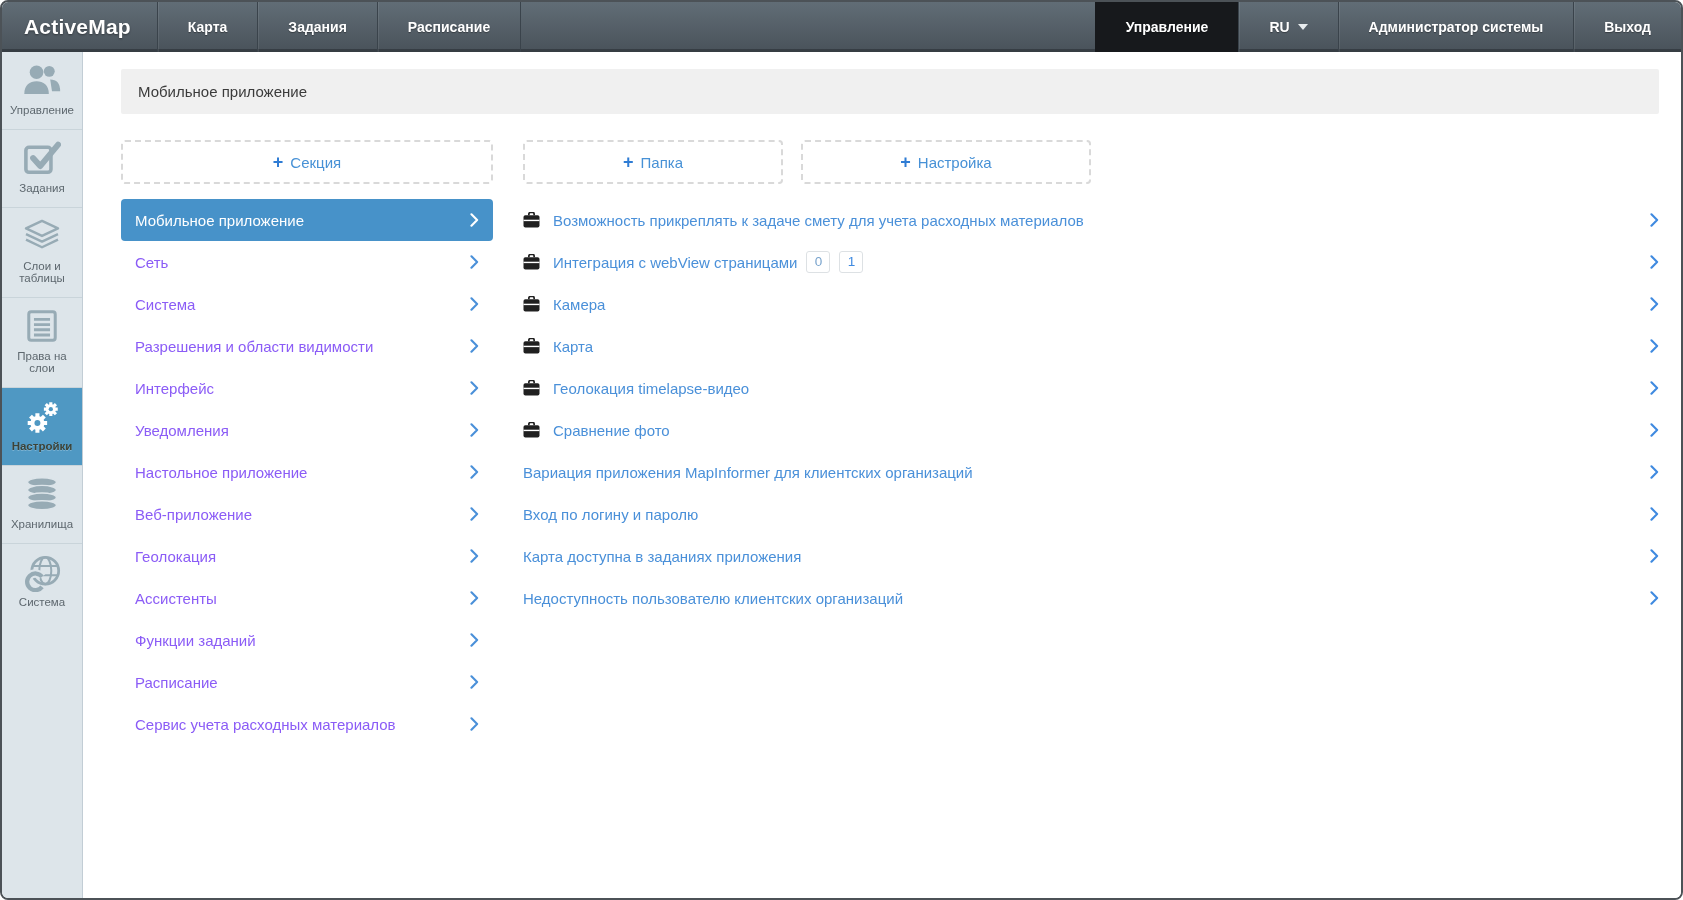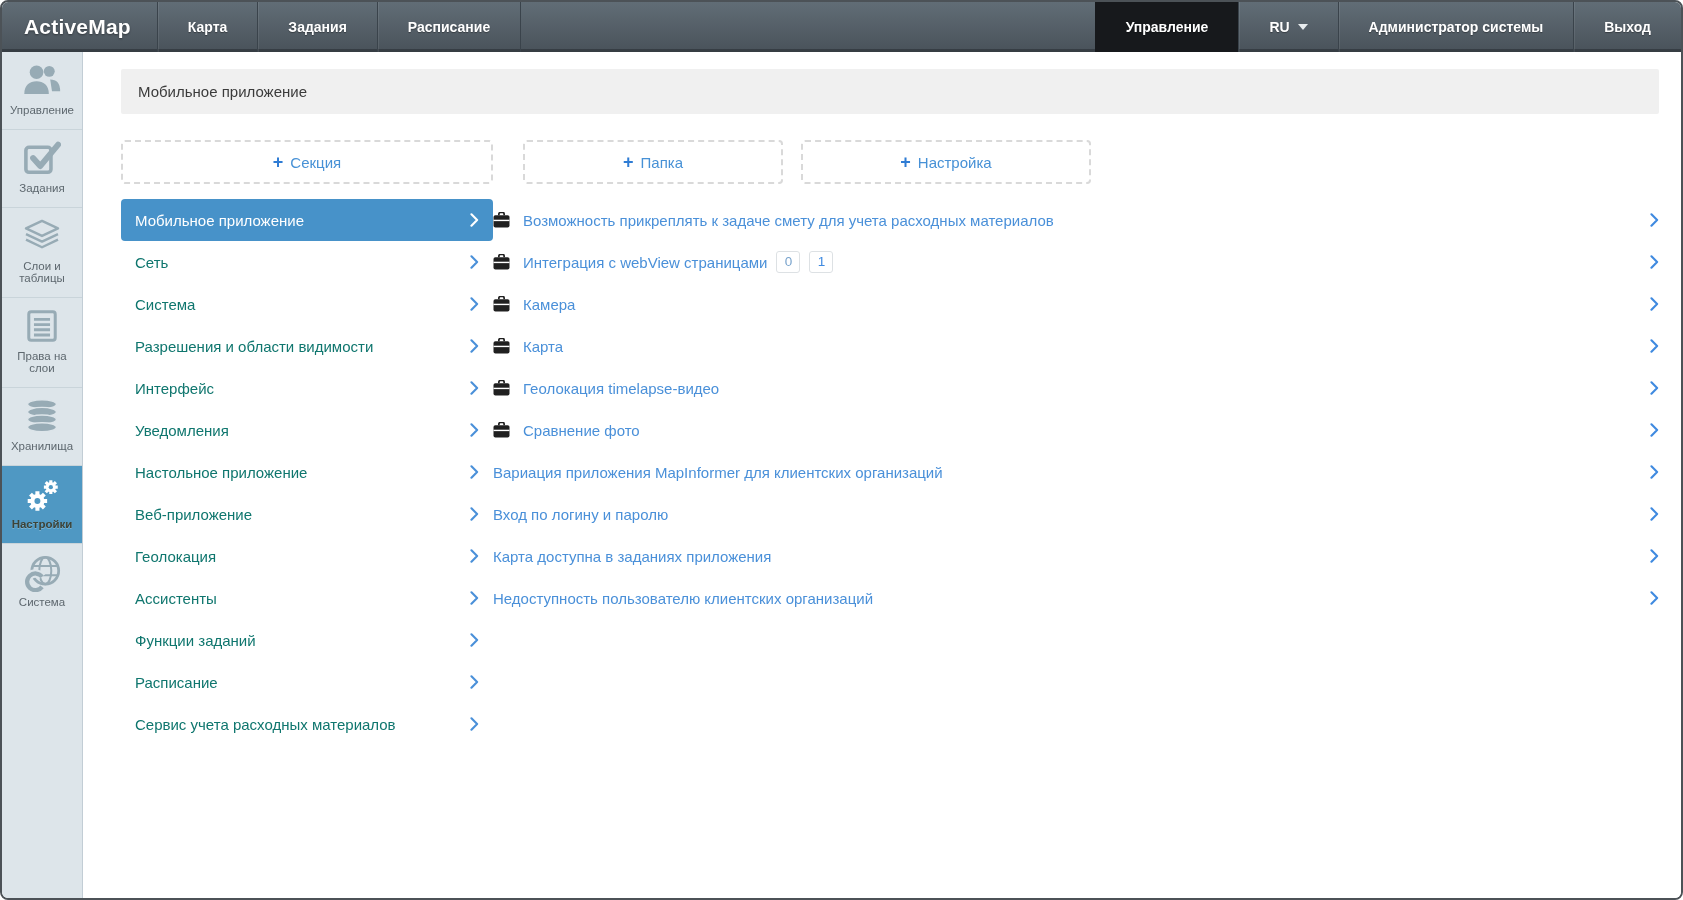--- a/index.html
+++ b/index.html
@@ -48,26 +48,26 @@
              color:#4791d6; font-size:15px; cursor:pointer; }
   .add-btn .plus { font-weight:bold; font-size:18px; color:#2f7cd4; margin-right:7px; line-height:1; }
   .btn-section { width:372px; }
   .btn-folder  { width:260px; margin-left:30px; }
   .btn-setting { width:290px; margin-left:18px; }
 
   .content { display:flex; align-items:flex-start; }
 
   .section-list { width:372px; flex:none; list-style:none; }
   .section-item { height:42px; display:flex; align-items:center; padding:0 14px;
-                  color:#0f766e; font-size:15px; cursor:pointer; border-radius:4px; }
+                  color:#8b5cf6; font-size:15px; cursor:pointer; border-radius:4px; }
   .section-item .icn { margin-left:auto; color:#4a90d9; display:flex; }
   .section-item--active { background:#4792c9; color:#fff; }
   .section-item--active .icn { color:#fff; }
 
-  .entry-list { flex:1; }
+  .entry-list { flex:1; margin-left:30px; }
   .entry-row { height:42px; display:flex; align-items:center; color:#4a90d9;
                font-size:15px; cursor:pointer; }
   .entry-row .folder { display:flex; color:#202020; margin-right:13px; }
   .entry-row .chev { margin-left:auto; color:#3f8ae0; display:flex; }
   .badge { display:inline-block; min-width:24px; height:22px; line-height:20px; text-align:center;
            border:1px solid #dde1e4; border-radius:3px; margin-left:9px; padding:0 5px;
            font-size:13.5px; background:#fff; }
   .badge-0 { color:#7aa4cd; }
   .badge-1 { color:#3f8ae0; }
 </style>
@@ -126,45 +126,45 @@
             </svg></span>
           <span class="lbl">Слои и таблицы</span>
         </div>
         <div class="side-item">
           <span class="icn"><svg viewBox="0 0 36 36" width="34" height="34">
               <rect x="4" y="3" width="28" height="30" rx="2.5" fill="none" stroke="currentColor" stroke-width="3.2"></rect>
               <path d="M9.5 11 h17 M9.5 16.5 h17 M9.5 22 h17 M9.5 27.5 h17" stroke="currentColor" stroke-width="3"></path>
             </svg></span>
           <span class="lbl">Права на слои</span>
         </div>
-        <div class="side-item">
-          <span class="icn"><svg viewBox="0 0 40 36" width="36" height="33">
-              <ellipse cx="20" cy="5.5" rx="16" ry="5" fill="currentColor" stroke="#dde5ea" stroke-width="1.6"></ellipse>
-              <ellipse cx="20" cy="14" rx="16" ry="5" fill="currentColor" stroke="#dde5ea" stroke-width="1.6"></ellipse>
-              <ellipse cx="20" cy="22.5" rx="16" ry="5" fill="currentColor" stroke="#dde5ea" stroke-width="1.6"></ellipse>
-              <ellipse cx="20" cy="31" rx="16" ry="5" fill="currentColor" stroke="#dde5ea" stroke-width="1.6"></ellipse>
-            </svg></span>
-          <span class="lbl">Хранилища</span>
-        </div>
         <div class="side-item side-item--active">
           <span class="icn"><svg viewBox="0 0 40 40" width="37" height="37">
               <g stroke="currentColor" stroke-width="3.4">
                 <path d="M29 3.5 V18.5 M21.5 11 H36.5 M23.5 5.5 L34.5 16.5 M23.5 16.5 L34.5 5.5"></path>
               </g>
               <circle cx="29" cy="11" r="5.4" fill="currentColor"></circle>
               <circle cx="29" cy="11" r="2.3" fill="#4f98c3"></circle>
               <g stroke="currentColor" stroke-width="4.4">
                 <path d="M14.5 15.5 V36.5 M4 26 H25 M7 18.5 L22 33.5 M7 33.5 L22 18.5"></path>
               </g>
               <circle cx="14.5" cy="26" r="7.6" fill="currentColor"></circle>
               <circle cx="14.5" cy="26" r="3.2" fill="#4f98c3"></circle>
             </svg></span>
           <span class="lbl">Настройки</span>
         </div>
         <div class="side-item">
+          <span class="icn"><svg viewBox="0 0 40 36" width="36" height="33">
+              <ellipse cx="20" cy="5.5" rx="16" ry="5" fill="currentColor" stroke="#dde5ea" stroke-width="1.6"></ellipse>
+              <ellipse cx="20" cy="14" rx="16" ry="5" fill="currentColor" stroke="#dde5ea" stroke-width="1.6"></ellipse>
+              <ellipse cx="20" cy="22.5" rx="16" ry="5" fill="currentColor" stroke="#dde5ea" stroke-width="1.6"></ellipse>
+              <ellipse cx="20" cy="31" rx="16" ry="5" fill="currentColor" stroke="#dde5ea" stroke-width="1.6"></ellipse>
+            </svg></span>
+          <span class="lbl">Хранилища</span>
+        </div>
+        <div class="side-item">
           <span class="icn"><svg viewBox="0 0 40 40" width="37" height="37">
               <g fill="none" stroke="currentColor">
                 <circle cx="23" cy="17" r="14.5" stroke-width="3"></circle>
                 <ellipse cx="23" cy="17" rx="6.5" ry="14.5" stroke-width="2.2"></ellipse>
                 <path d="M9 12 h28 M9 22 h28" stroke-width="2.2"></path>
               </g>
               <path d="M19.5 23.5 A9 9 0 1 0 19.5 34.5" fill="none" stroke="#dde5ea" stroke-width="9"></path>
               <path d="M19.5 23.5 A9 9 0 1 0 19.5 34.5" fill="none" stroke="currentColor" stroke-width="4.6"></path>
             </svg></span>
           <span class="lbl">Система</span>

